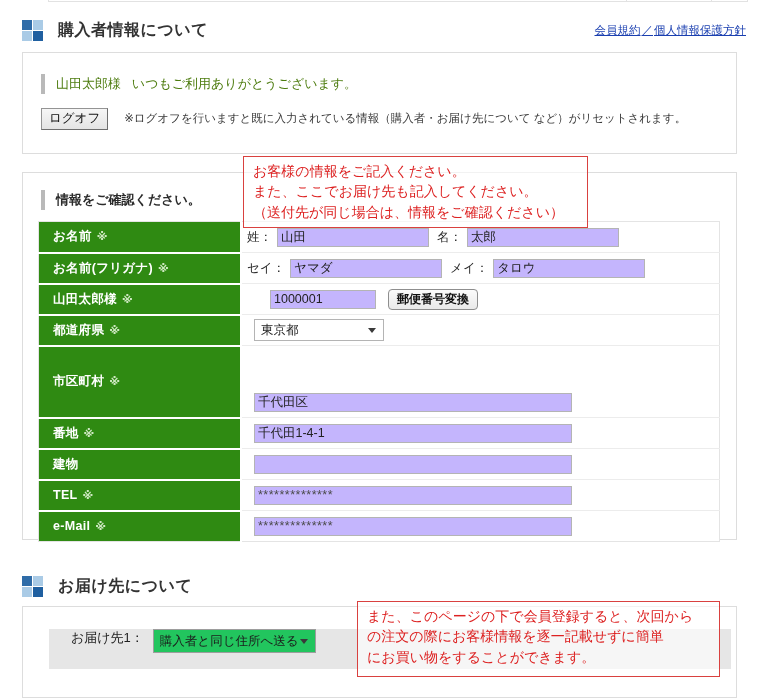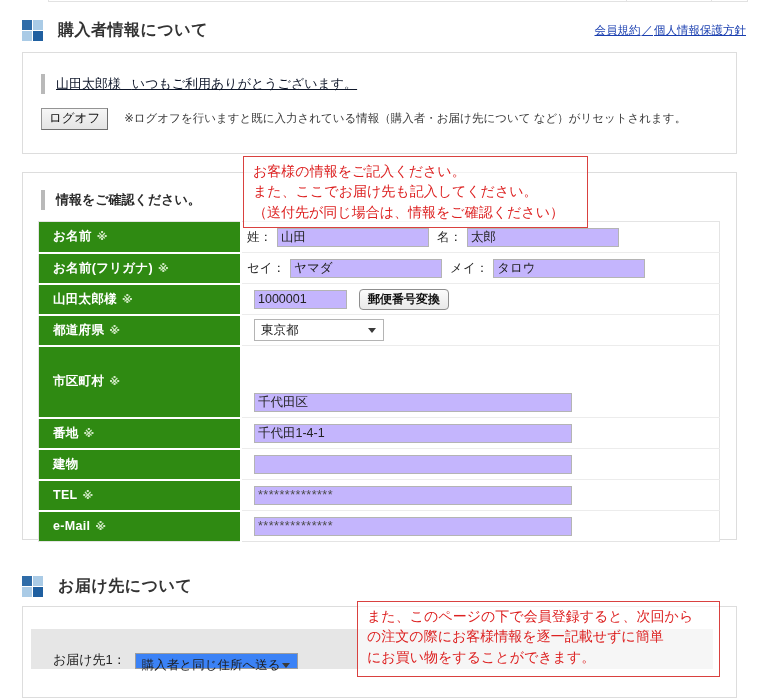--- a/index.html
+++ b/index.html
@@ -111,23 +111,22 @@
   .gray-bar {
     display: inline-block;
     width: 4px;
     height: 20px;
     background: #b9b9b9;
     margin-right: 11px;
     flex: none;
   }
   .greet-text {
     font-size: 13px;
-    color: #0f172a;
-    white-space: nowrap;
-    text-decoration: underline;
+    color: #4d7c0f;
+    white-space: nowrap;
   }
   .greet-name { font-weight: normal; }
 
   .logoff-row {
     position: absolute;
     left: 18px;
     top: 55px;
     display: flex;
     align-items: center;
   }
@@ -226,21 +225,21 @@
     color: #222222;
     border: 1px solid #b4b4b4;
     background: #c4b5fd;
     height: 19px;
     line-height: 19px;
     padding: 0 3px;
     box-sizing: border-box;
     outline: none;
   }
   input.w-name  { width: 152px; }
-  input.w-zip   { width: 93px; }
+  input.w-zip   { width: 106px; margin-left: 16px; }
   input.w-wide  { width: 318px; }
   input.mask { letter-spacing: 0.5px; color: #4a4a4a; }
 
   .btn-round {
     font-family: "Liberation Sans", sans-serif;
     font-size: 12px;
     color: #111111;
     background: linear-gradient(#fbfbfb, #e9e9e9);
     border: 1px solid #8e8e8e;
     border-radius: 4px;
@@ -278,40 +277,40 @@
     top: 8px;
     width: 0; height: 0;
     border-left: 4px solid transparent;
     border-right: 4px solid transparent;
     border-top: 5px solid #3a3a3a;
   }
 
   
   .ship-bar {
     position: absolute;
-    left: 8px;
+    left: 26px;
     top: 22px;
     width: 682px;
     height: 40px;
     background: #e6e6e6;
     display: flex;
-    align-items: flex-end;
+    align-items: flex-start;
     box-sizing: border-box;
     padding-left: 22px;
   }
   .ship-label {
     font-size: 13px;
     color: #1f1f1f;
     white-space: nowrap;
     margin-right: 6px;
   }
   .selbox.ship {
     width: 163px;
-    height: 16px;
-    background: #3b82f6;
+    height: 24px;
+    background: #22c55e;
     border: 1px solid #9d9d9d;
     text-decoration: underline;
   }
   .selbox.ship .selval { line-height: 22px; }
   .selbox.ship .caret { top: 9px; }
 
   
   .callout {
     position: absolute;
     border: 1px solid #d9413f;

